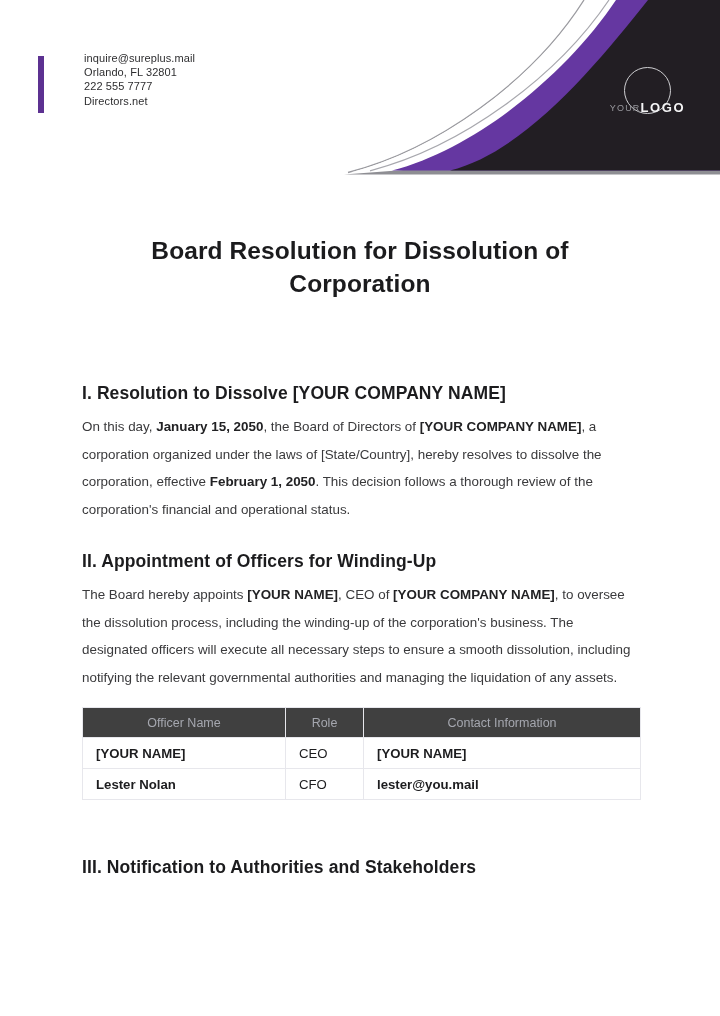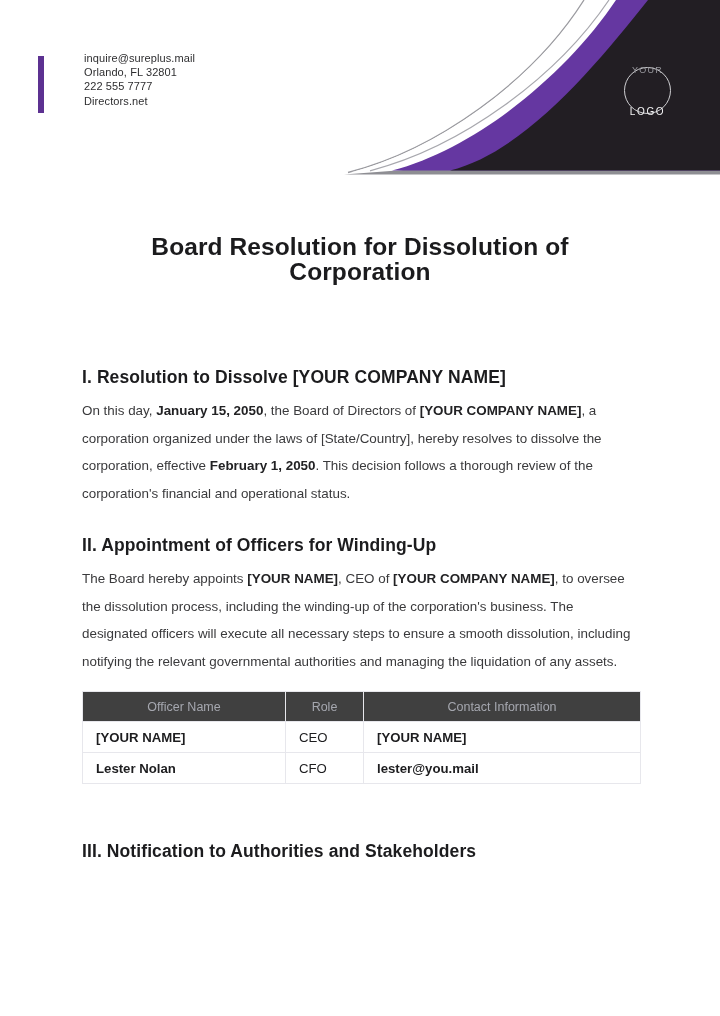--- a/index.html
+++ b/index.html
@@ -7,30 +7,30 @@
     position:relative;width:720px;height:1016px;background:#ffffff;overflow:hidden;
     font-family:"Liberation Sans","DejaVu Sans",sans-serif;color:#1c1c1e;
   }
   
   .swoosh{position:absolute;top:0;left:0;width:720px;height:178px;}
   .accent-bar{position:absolute;left:38px;top:56px;width:6px;height:57px;background:#5c3191;}
   .contact{position:absolute;left:64px;top:51px;font-size:11px;line-height:14.2px;
     font-weight:400;color:#2e2e30;letter-spacing:.1px;margin-left:20px;}
   .logo-circle{
     position:absolute;left:624px;top:67px;width:47px;height:47px;border-radius:50%;
-    border:1.5px solid #cfcfd2;box-sizing:border-box;display:flex;flex-direction:column;
-    align-items:center;justify-content:center;text-align:center;
+    border:1.5px solid #cfcfd2;box-sizing:border-box;display:flex;flex-direction:row;
+    align-items:flex-end;justify-content:center;text-align:center;
   }
   .logo-top{font-size:9px;color:#98989d;letter-spacing:1.2px;line-height:10px;}
-  .logo-bottom{font-size:10px;color:#f4f4f5;font-weight:400;letter-spacing:1.6px;line-height:11px;margin-top:31px;}
+  .logo-bottom{font-size:13px;color:#f4f4f5;font-weight:700;letter-spacing:1.6px;line-height:11px;margin-top:31px;}
   
   .content{position:relative;padding:0 82px;}
   .doc-title{
     margin:0;padding-top:234px;text-align:center;font-size:24.5px;font-weight:700;
-    line-height:25px;color:#1b1b1d;letter-spacing:.1px;
+    line-height:33px;color:#1b1b1d;letter-spacing:.1px;
   }
   .sec-heading{margin:0;font-size:17.5px;font-weight:700;color:#1c1c1e;letter-spacing:.1px;}
   .heading-1{margin-top:83px;}
   .heading-2{margin-top:28px;}
   .heading-3{margin-top:57px;}
   .body-para{margin:9px 0 0 0;font-size:13.4px;line-height:27.5px;color:#3a3a3c;}
   .body-para b{color:#222224;}
   
   table.officers{margin-top:16px;width:558px;border-collapse:collapse;table-layout:fixed;}
   table.officers th{

